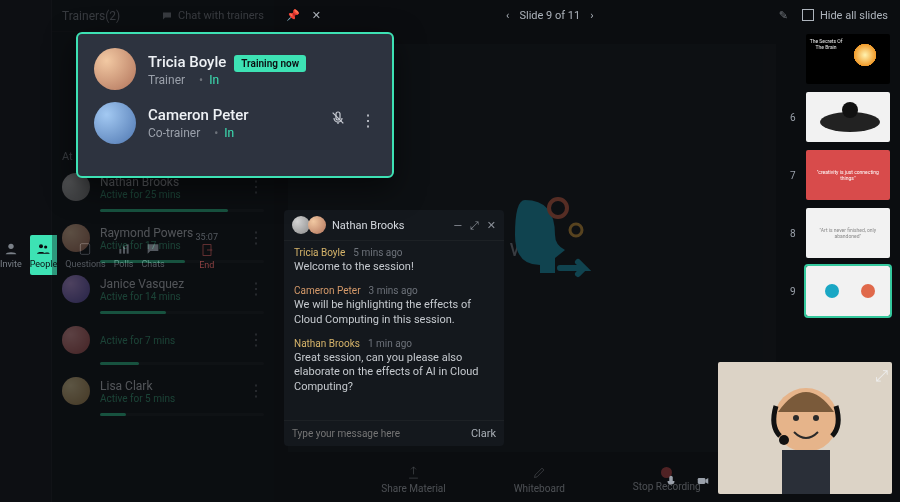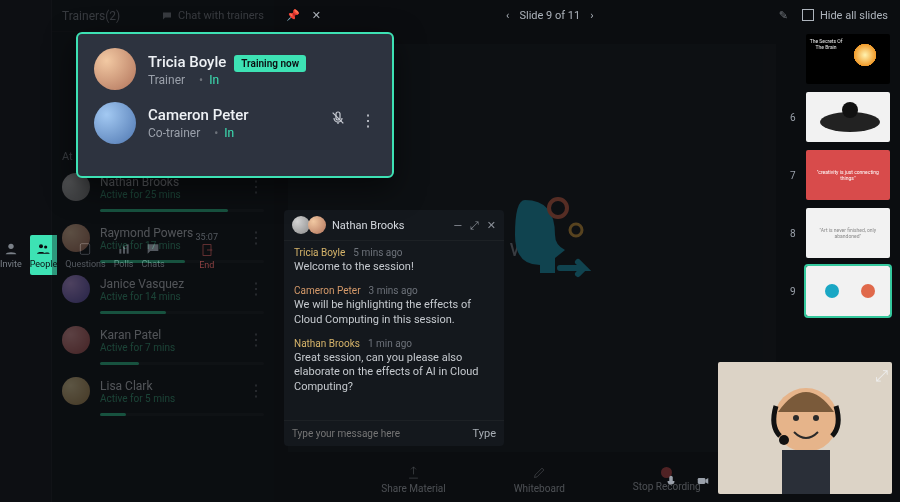--- a/index.html
+++ b/index.html
@@ -201,21 +201,20 @@
           </div>
         <span class="dots">⋮</span>
       </div>
       <div class="bar">
           <span style="width:40%"></span>
         </div>
 
       <div class="attendee">
         <div class="avatar av5"></div>
         <div class="att-info">
-            <div class="att-name">Karan Patel</div>
             <div class="att-status">Active for 7 mins</div>
           </div>
         <span class="dots">⋮</span>
       </div>
       <div class="bar">
           <span style="width:24%"></span>
         </div>
 
       <div class="attendee">
         <div class="avatar av6"></div>
@@ -291,21 +290,21 @@
         <div class="msg">
           <div class="from">
               <span class="who c">Nathan Brooks</span>
               <span class="time">1 min ago</span>
             </div>
           <div class="text">Great session, can you please also elaborate on the effects of AI in Cloud Computing?</div>
         </div>
       </div>
       <div class="chat-input">
         <input placeholder="Type your message here" style="">
-        <span class="send">Type</span>
+        <span class="send">Clark</span>
       </div>
     </div>
 
     <div class="thumbs">
       <div class="thumb-row">
           <span class="num"></span>
         <div class="thumb dark">
           <div style="position:absolute;right:12px;top:8px;width:26px;height:26px;border-radius:50%;background:radial-gradient(circle,#fff3b0,#f09a2a 60%,#000 62%)"></div>
           <div class="tiny" style="justify-content:flex-start;align-items:flex-start;color:#eee">The Secrets Of<br>The Brain</div>
         </div>

